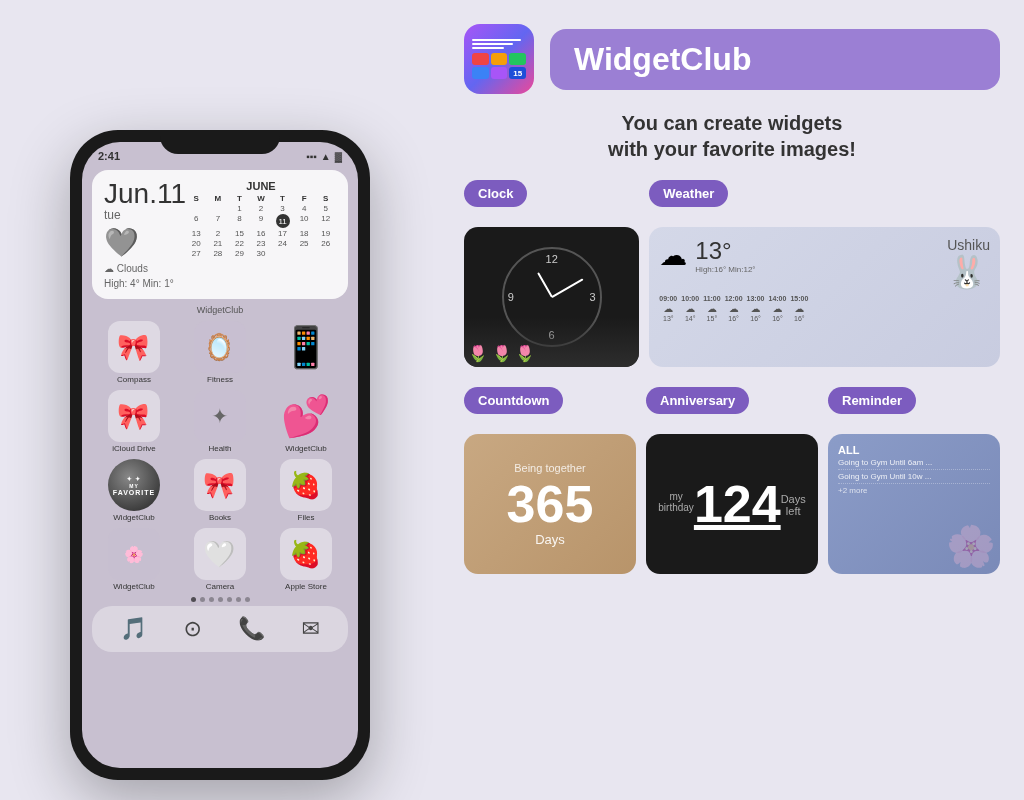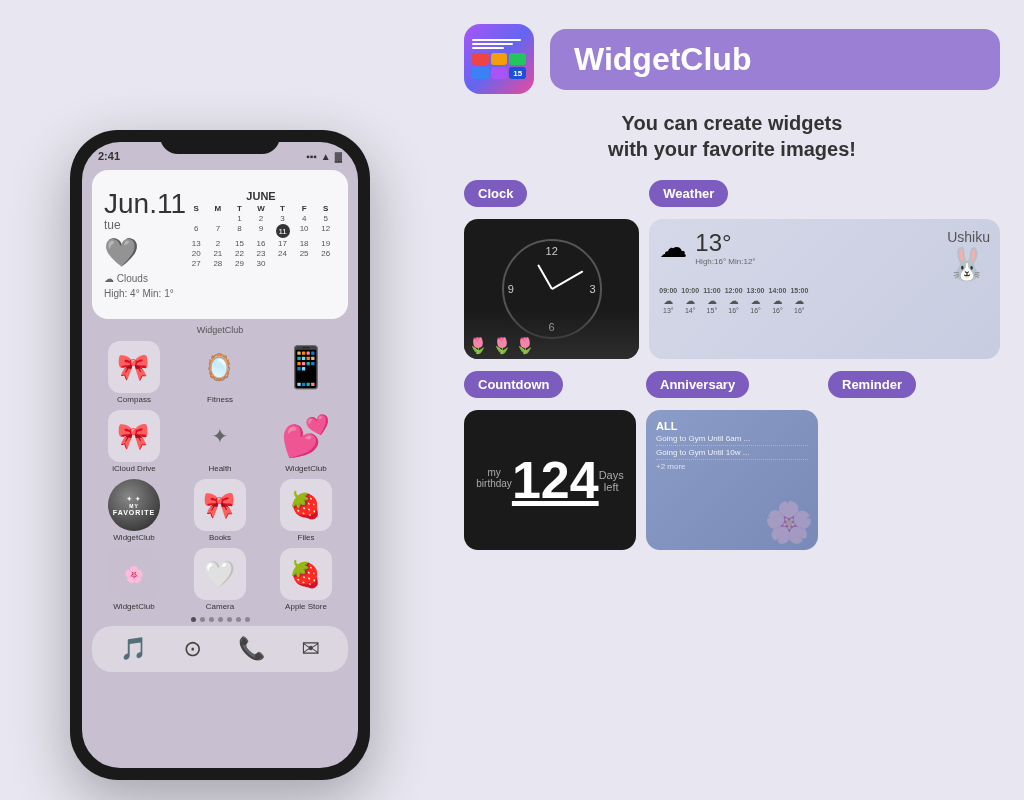--- a/index.html
+++ b/index.html
@@ -69,21 +69,21 @@
       gap: 4px;
       align-items: center;
       font-size: 10px;
     }
 
     
     .calendar-widget {
       margin: 4px 10px 6px;
       background: rgba(255,255,255,0.85);
       border-radius: 16px;
-      padding: 20px 12px;
+      padding: 10px 12px;
       display: flex;
     }
 
     .cal-left {
       display: flex;
       flex-direction: column;
     }
 
     .cal-date {
       font-size: 28px;
@@ -514,21 +514,21 @@
       display: flex;
       align-items: flex-end;
       justify-content: flex-end;
       font-size: 40px;
       padding: 4px;
     }
 
     .widgets-layout {
       display: flex;
       flex-direction: column;
-      gap: 12px;
+      gap: 20px;
     }
 
     .row-tags {
       display: grid;
       grid-template-columns: 1fr 2fr;
       gap: 10px;
     }
 
     .row-tags-3 {
       display: grid;
@@ -829,20 +829,25 @@
       <div>
         <span class="widget-tag tag-purple">Anniversary</span>
       </div>
       <div>
         <span class="widget-tag tag-purple">Reminder</span>
       </div>
     </div>
 
     <div class="row-widgets-3">
 
+      <div class="widget-preview anniversary-widget-preview">
+        <div class="anniv-label">Being together</div>
+        <div class="anniv-number">365</div>
+        <div class="anniv-unit">Days</div>
+      </div>
 
       <div class="widget-preview countdown-widget-preview">
         <div class="countdown-label">my birthday</div>
         <div class="countdown-number">124</div>
         <div class="countdown-unit">Days left</div>
       </div>
 
       <div class="widget-preview reminder-widget-preview" style="position:relative; height:140px;">
         <div class="flowers-bg">🌸</div>
         <div style="position:relative; z-index:1;">

